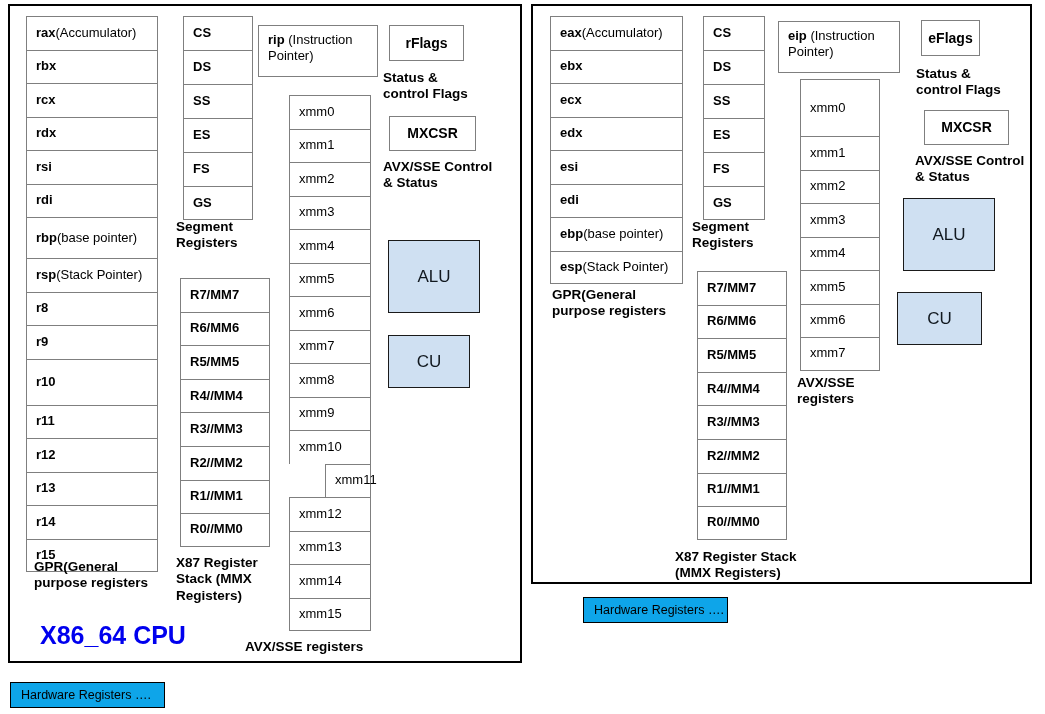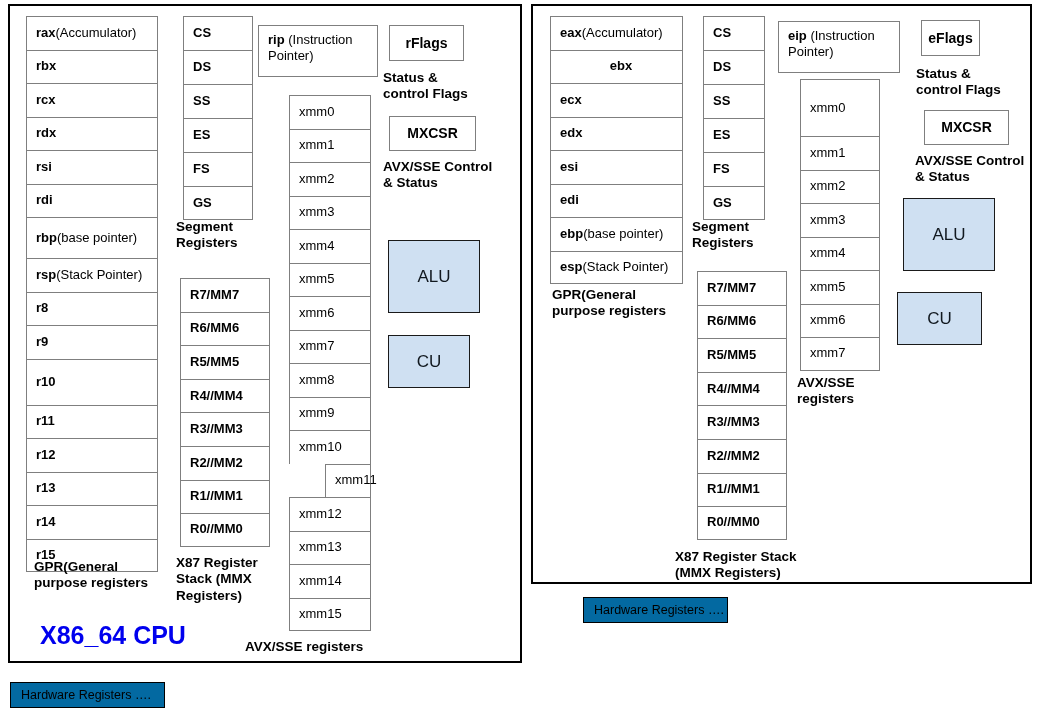--- a/index.html
+++ b/index.html
@@ -77,21 +77,21 @@
     font-weight:bold;
     color:#0000ee;
     letter-spacing:0px;
     white-space:nowrap;
   }
 
   .hwbox{
     position:absolute;
     box-sizing:border-box;
     border:1px solid #000;
-    background:#0369a1;
+    background:#0ea5e9;
     font-size:12.5px;
     display:flex;
     align-items:center;
     padding-left:10px;
   }
 </style>
 </head>
 <body>
 
 <div class="panel" id="panel-x86-64">
@@ -275,21 +275,21 @@
   <div class="cputitle" style="left:30px;top:615px;">X86_64 CPU</div>
 </div>
 
 <div class="panel" id="panel-x86-32">
 
   <div class="regstack" id="gpr32" style="left:17px;top:10px;width:133px;">
       <div class="regcell" style="height: 33.5px;">
         <b>eax</b>
         <span class="sub"> (Accumulator)</span>
       </div>
-      <div class="regcell" style="height: 33.5px; justify-content: center;">
+      <div class="regcell" style="height: 33.5px;">
         <b>ebx</b>
       </div>
       <div class="regcell" style="height: 33.5px;">
         <b>ecx</b>
       </div>
       <div class="regcell" style="height: 33.5px;">
         <b>edx</b>
       </div>
       <div class="regcell" style="height: 33.5px;">
         <b>esi</b>

